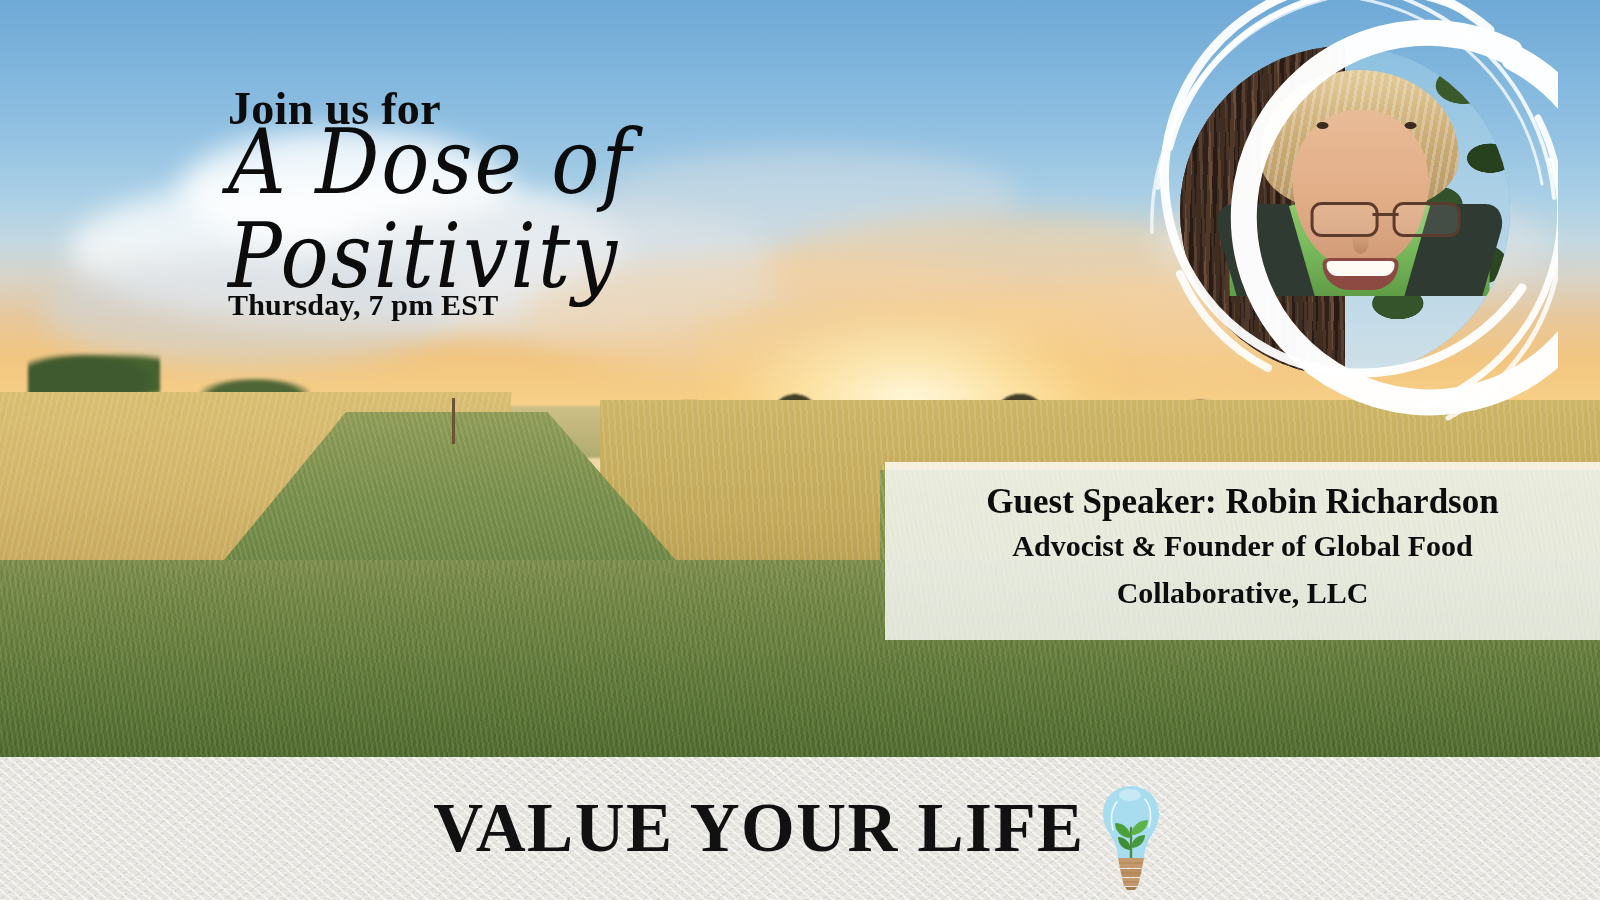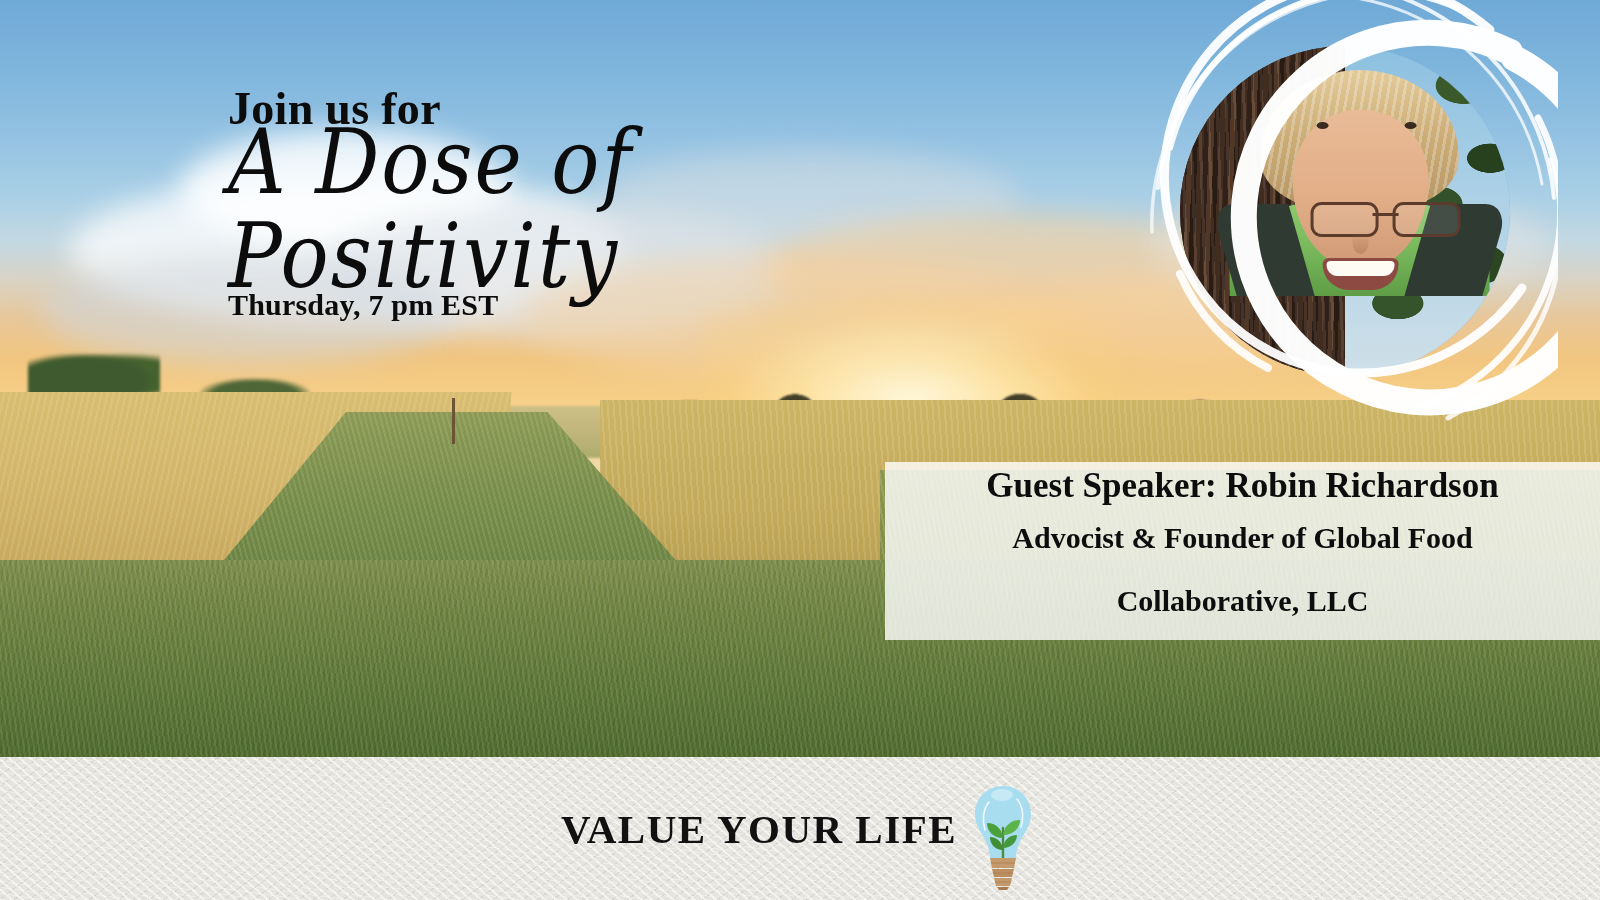--- a/index.html
+++ b/index.html
@@ -239,39 +239,39 @@
     background:rgba(255,255,255,.80);
     display:flex;flex-direction:column;align-items:center;justify-content:center;
     padding:4px 16px 8px;box-sizing:border-box;
   }
   .sp-title{
     font-family:"Liberation Serif",serif;font-weight:700;font-size:35px;
     color:#0d0d0d;line-height:1.12;margin:0 0 2px 0;white-space:nowrap;
   }
   .sp-line{
     font-family:"Liberation Serif",serif;font-weight:700;font-size:30px;
-    color:#0d0d0d;line-height:1.28;margin:12px;white-space:nowrap;
+    color:#0d0d0d;line-height:1.28;margin:4px;white-space:nowrap;
   }
 
   
   .banner{
     position:absolute;left:0;bottom:0;width:100%;height:143px;
     background:#e6e4de;
     display:flex;align-items:center;justify-content:center;gap:10px;
   }
   .banner:before{
     content:"";position:absolute;inset:0;pointer-events:none;
     background:
       repeating-linear-gradient(41deg, rgba(255,255,255,.55) 0 2px, rgba(0,0,0,0) 2px 7px),
       repeating-linear-gradient(-37deg, rgba(160,158,150,.22) 0 1px, rgba(0,0,0,0) 1px 9px),
       repeating-linear-gradient(8deg, rgba(255,255,255,.35) 0 1px, rgba(0,0,0,0) 1px 6px);
   }
   .banner-text{
     position:relative;z-index:2;
-    font-family:"Liberation Serif",serif;font-weight:700;font-size:41px;
+    font-family:"Liberation Serif",serif;font-weight:700;font-size:69px;
     color:#111;letter-spacing:1.5px;white-space:nowrap;
   }
   .bulb{position:relative;z-index:2;width:64px;height:108px;margin:14px 4px 0;}
 </style>
 </head>
 <body>
 
 <div class="poster">
 
   <div class="photo">

